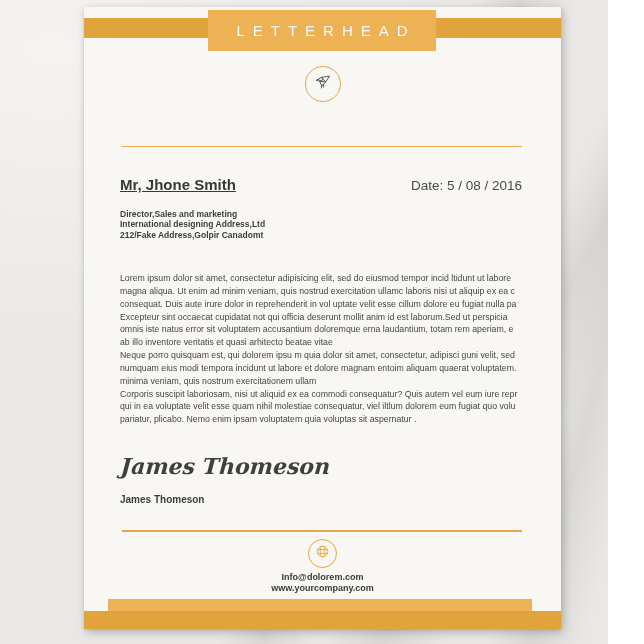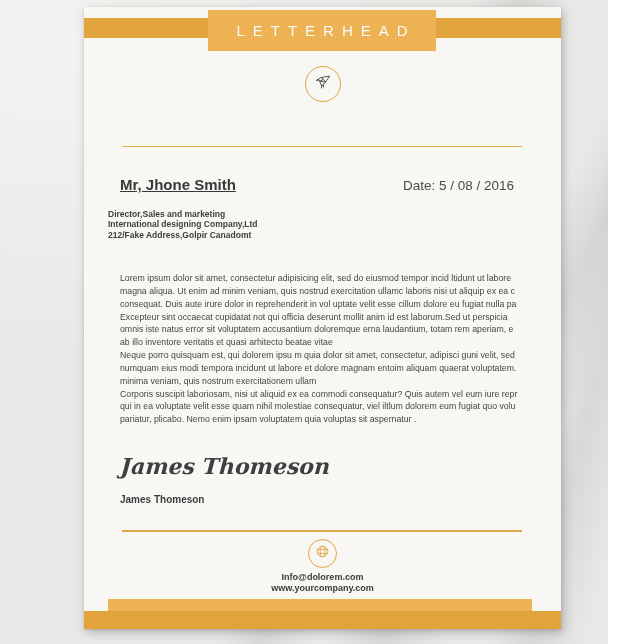--- a/index.html
+++ b/index.html
@@ -32,22 +32,22 @@
   }
   .company-logo{
     position:absolute;left:0;top:106px;width:100%;text-align:center;
     font-size:19px;font-weight:700;color:#3d3d3d;
   }
   .company-logo span{display:inline-block;transform:scaleX(0.88);}
   .divider{position:absolute;left:38px;width:400px;height:1.4px;background:#e5ad4e;}
   .divider.top-divider{top:139px;}
   .divider.footer-divider{top:523px;height:2px;background:#e2a848;}
   .recipient-name{position:absolute;left:36px;top:169px;font-size:15px;font-weight:700;color:#383838;text-decoration:underline;}
-  .date{position:absolute;right:47px;top:171px;font-size:13.5px;color:#4a4a4a;}
-  .address{position:absolute;left:24px;top:202px;font-size:8.5px;font-weight:700;color:#3e3e3e;line-height:10.4px;}
+  .date{position:absolute;right:39px;top:171px;font-size:13.5px;color:#4a4a4a;}
+  .address{position:absolute;left:36px;top:202px;font-size:8.5px;font-weight:700;color:#3e3e3e;line-height:10.4px;}
   .body-text{
     position:absolute;left:36px;top:265px;width:444px;
     transform:scaleX(0.92);transform-origin:0 0;
     font-size:9.5px;color:#464646;line-height:12.85px;white-space:nowrap;
   }
   .signature-script{
     position:absolute;left:36px;top:446px;
     font-family:"DejaVu Serif",serif;font-style:italic;font-weight:700;
     font-size:22px;color:#3f3f3f;transform:skewX(-4deg);transform-origin:0 100%;
   }
@@ -86,21 +86,21 @@
     </div>
 
 
     <div class="divider top-divider"></div>
 
     <div class="recipient-name">Mr, Jhone Smith</div>
     <div class="date">Date: 5 / 08 / 2016</div>
 
     <div class="address">
       <div>Director,Sales and marketing</div>
-      <div>International designing Company,Ltd</div>
+      <div>International designing Address,Ltd</div>
       <div>212/Fake Address,Golpir Canadomt</div>
     </div>
 
     <div class="body-text">
       <div>Lorem ipsum dolor sit amet, consectetur adipisicing elit, sed do eiusmod tempor incid ltidunt ut labore</div>
       <div>magna aliqua. Ut enim ad minim veniam, quis nostrud exercitation ullamc laboris nisi ut aliquip ex ea c</div>
       <div>consequat. Duis aute irure dolor in reprehenderit in vol uptate velit esse cillum dolore eu fugiat nulla pa</div>
       <div>Excepteur sint occaecat cupidatat not  qui officia deserunt mollit anim id est laborum.Sed ut perspicia</div>
       <div>omnis iste natus error sit voluptatem accusantium doloremque erna laudantium, totam rem aperiam, e</div>
       <div>ab illo inventore veritatis et quasi arhitecto beatae vitae</div>

